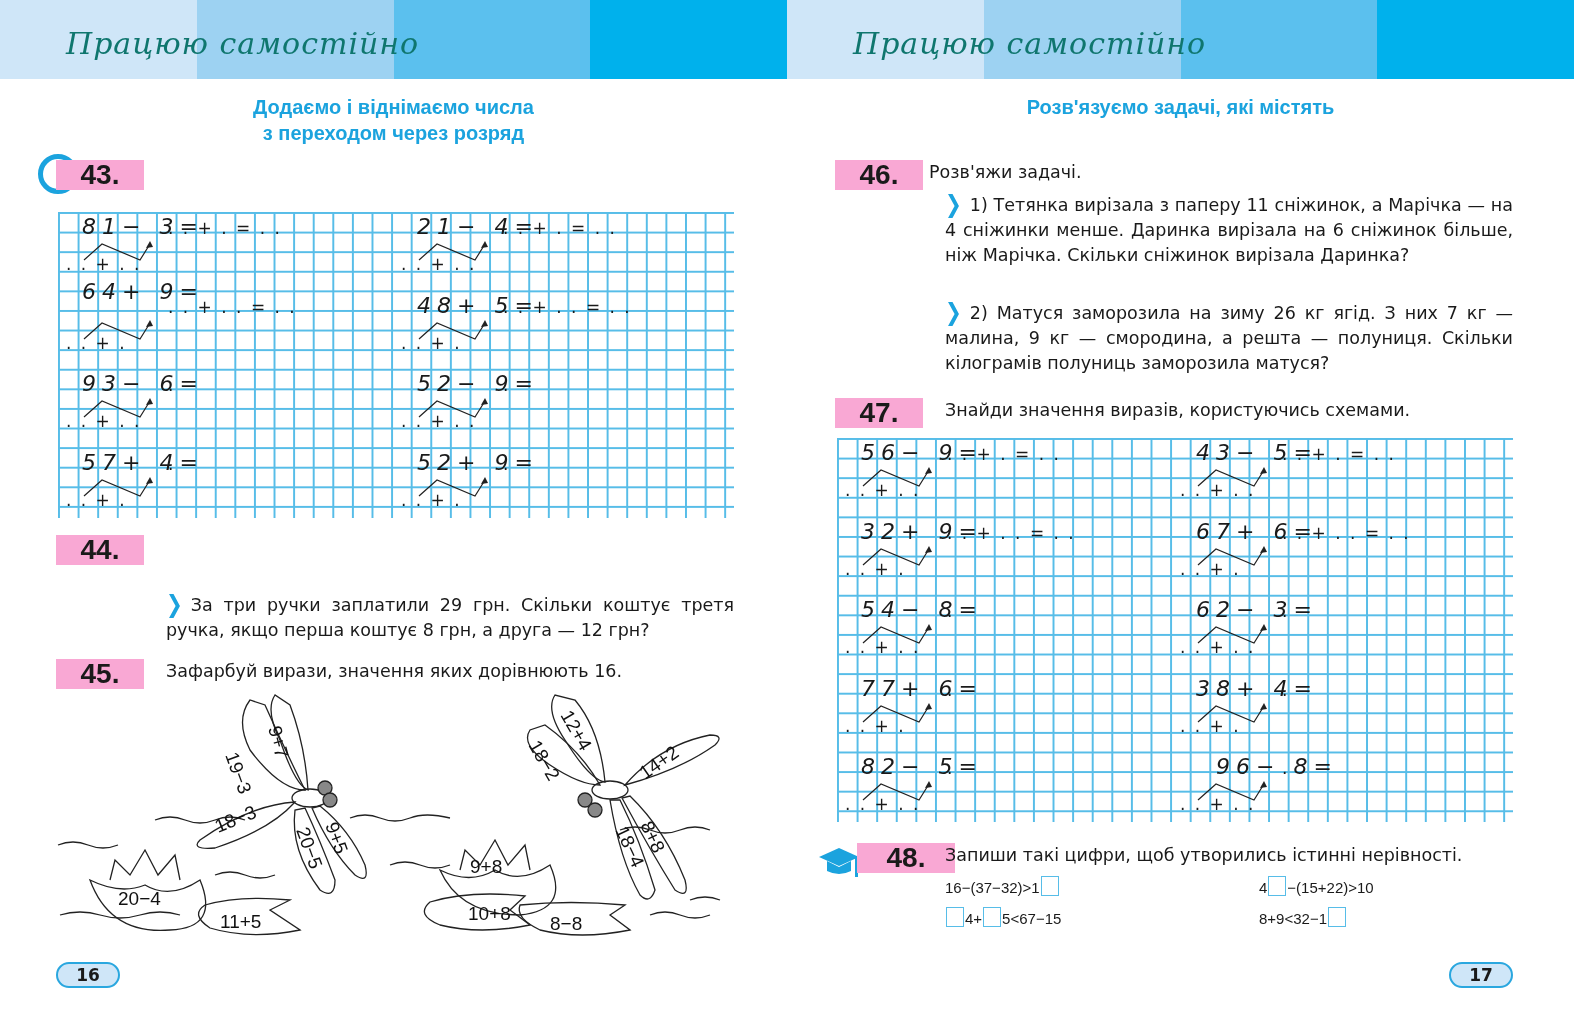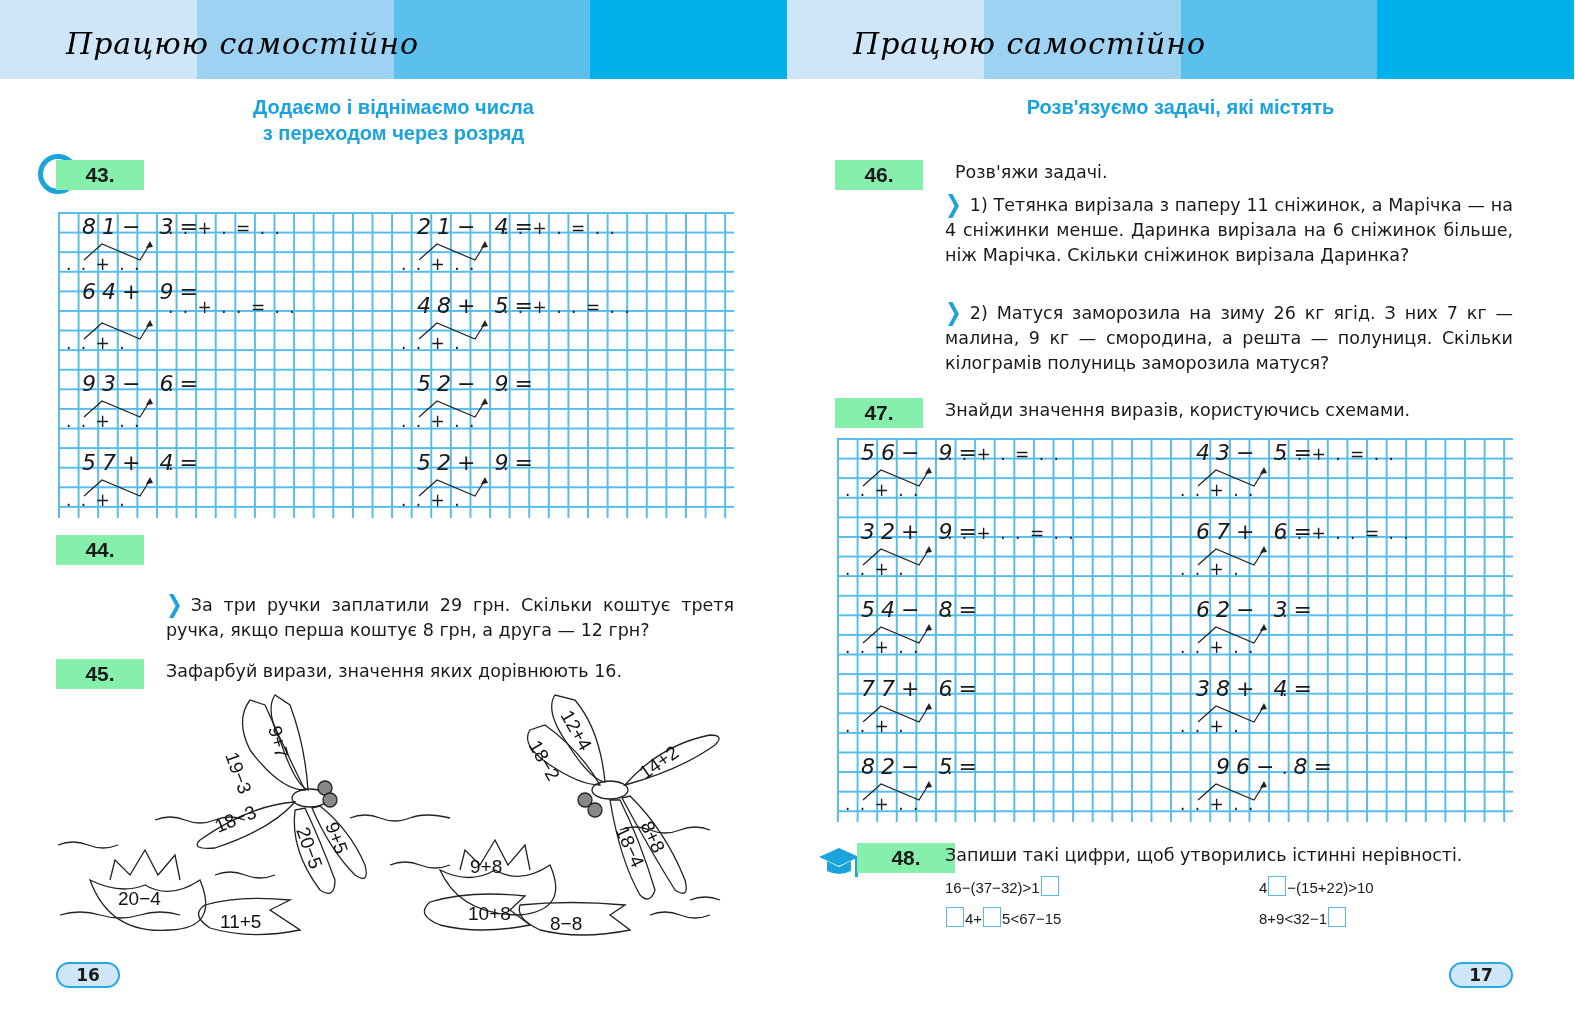--- a/index.html
+++ b/index.html
@@ -7,23 +7,23 @@
   body{font-family:"DejaVu Sans","Liberation Sans",sans-serif;color:#1a1a1a;position:relative}
   .page{position:absolute;top:0;width:787px;height:1024px}
   #page-left{left:0}
   #page-right{left:787px}
   .band{position:absolute;top:0;left:0;width:100%;height:79px;display:flex}
   .band div{flex:1;height:100%}
   .band .b1{background:#cfe6f8}
   .band .b2{background:#9dd2f2}
   .band .b3{background:#5bc0ee}
   .band .b4{background:#00b1ec}
-  .band-title{position:absolute;top:26px;left:66px;font-family:"DejaVu Serif",serif;font-style:italic;font-size:30px;color:#000000;letter-spacing:1px;font-weight:normal}
+  .band-title{position:absolute;top:26px;left:66px;font-family:"DejaVu Serif",serif;font-style:italic;font-size:30px;color:#0f766e;letter-spacing:1px;font-weight:normal}
   .section-title{position:absolute;top:94px;width:100%;text-align:center;color:#1ba3de;font-weight:bold;font-size:20px;line-height:26px;font-family:"Liberation Sans",sans-serif}
-  .task-num{position:absolute;width:88px;height:30px;background:#86efac;font-weight:bold;font-size:21px;text-align:center;line-height:30px;font-family:"Liberation Sans",sans-serif}
+  .task-num{position:absolute;width:88px;height:30px;background:#f9a8d4;font-weight:bold;font-size:28px;text-align:center;line-height:30px;font-family:"Liberation Sans",sans-serif}
   .task-text{position:absolute;font-size:17.5px;line-height:25px;font-family:"DejaVu Sans",sans-serif;text-align:justify}
   .chev{display:inline-block;color:#1ba3de;font-weight:bold;margin-right:8px;font-size:20px;transform:scaleY(1.2)}
   .grid{position:absolute;background-color:#fff;
     background-image:linear-gradient(#57bde8 1.5px,transparent 1.5px),linear-gradient(90deg,#57bde8 1.5px,transparent 1.5px);
     background-size:19.6px 19.6px}
   .expr{position:absolute;font-family:"DejaVu Sans",sans-serif;font-style:italic;font-size:22px;color:#1a1a1a;letter-spacing:6px;white-space:pre}
   .dots{position:absolute;font-family:"DejaVu Sans",sans-serif;font-size:17px;color:#1a1a1a;white-space:pre;letter-spacing:2px}
   .scheme{position:absolute;width:80px;height:30px;pointer-events:none}
   .page-num{position:absolute;top:962px;width:64px;height:26px;border:2px solid #2aa7df;background:#cfe6f8;border-radius:14px;text-align:center;line-height:22px;font-size:17px;font-weight:bold}
   .ineq{position:absolute;font-size:15px;font-family:"Liberation Sans",sans-serif;white-space:pre}
@@ -189,21 +189,21 @@
       <div class="b3"></div>
       <div class="b4"></div>
   </div>
   <div class="band-title">Працюю самостійно</div>
 
   <div class="section-title">
     <div>Розв'язуємо задачі, які містять</div>
   </div>
 
   <div class="task-num" style="left:48px;top:160px">46.</div>
-  <div class="task-text" style="left:168px;top:160px;width:568px">Розв'яжи задачі.</div>
+  <div class="task-text" style="left:142px;top:160px;width:568px">Розв'яжи задачі.</div>
   <div class="task-text" style="left:158px;top:192px;width:568px">
     <span class="chev">❯</span><span>1) Тетянка вирізала з паперу 11 сніжинок, а Марічка — на 4 сніжинки менше. Даринка вирізала на 6 сніжинок більше, ніж Марічка. Скільки сніжинок вирізала Даринка?</span>
   </div>
   <div class="task-text" style="left:158px;top:300px;width:568px">
     <span class="chev">❯</span><span>2) Матуся заморозила на зиму 26 кг ягід. З них 7 кг — малина, 9 кг — смородина, а решта — полуниця. Скільки кілограмів полуниць заморозила матуся?</span>
   </div>
 
   <div class="task-num" style="left:48px;top:398px">47.</div>
   <div class="task-text" style="left:158px;top:398px;width:568px">Знайди значення виразів, користуючись схемами.</div>
 

